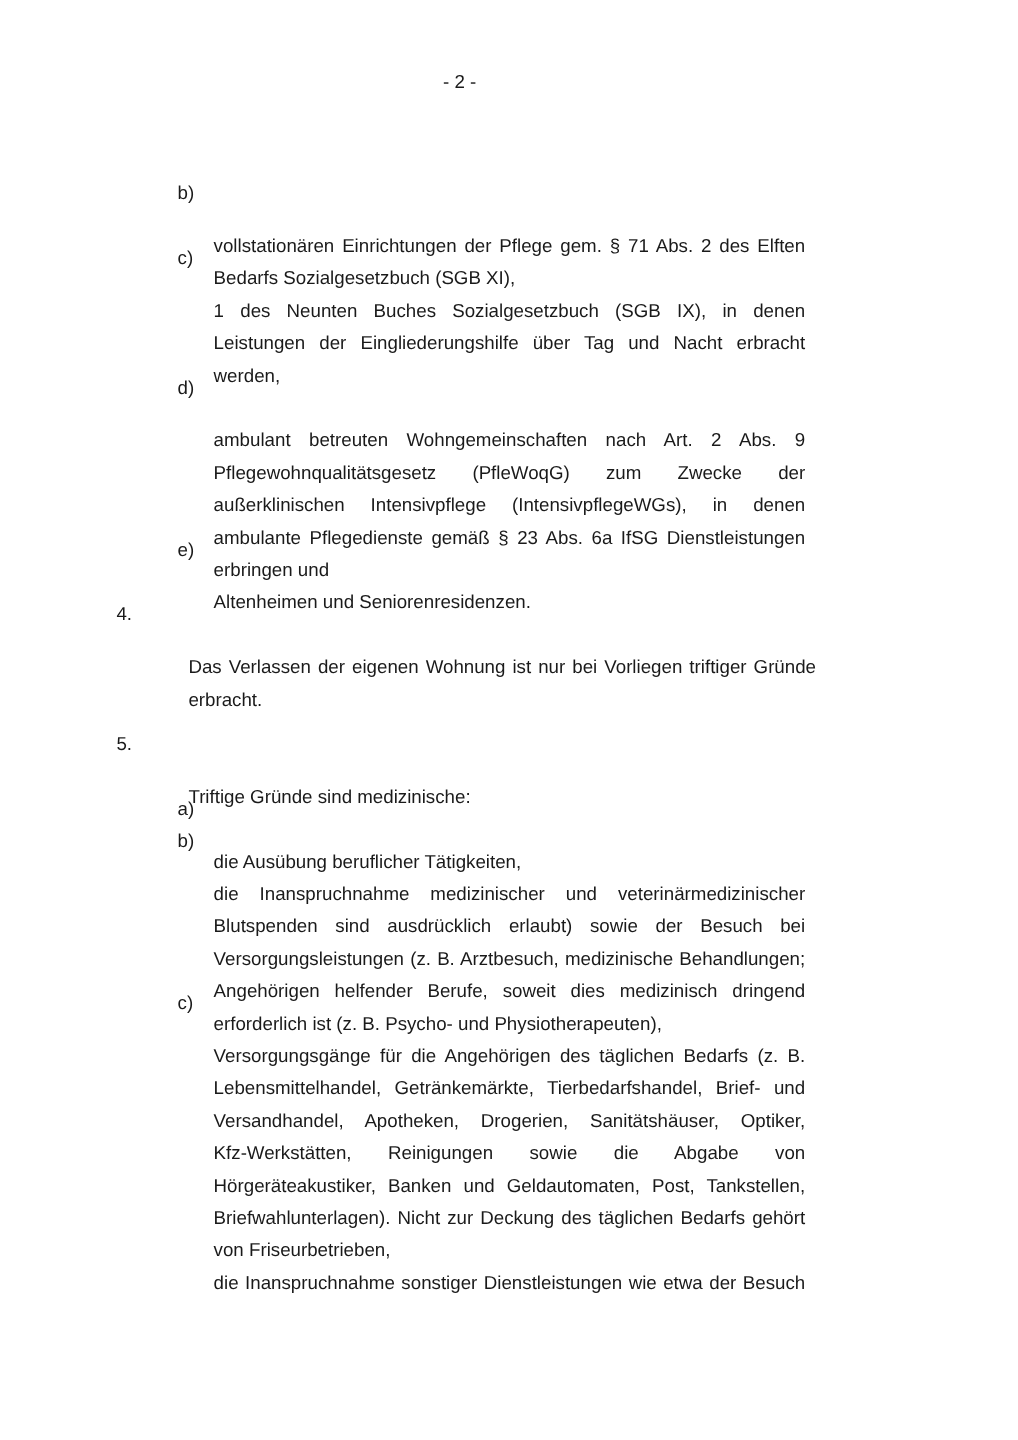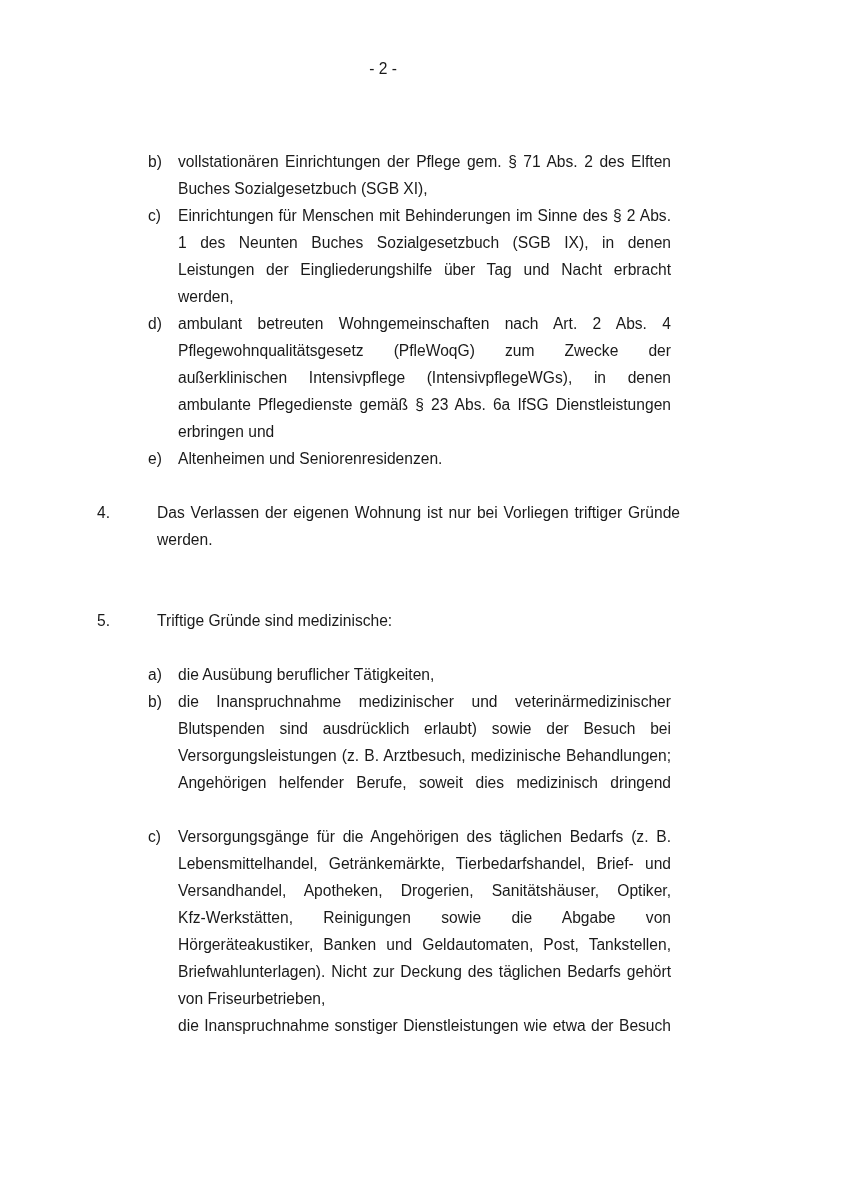--- a/index.html
+++ b/index.html
@@ -38,20 +38,21 @@
     .marker {
       position: absolute;
       left: 0;
       top: 0;
       line-height: 27px;
     }
     .body {
       position: absolute;
       line-height: 27px;
       text-align: justify;
+      margin-top: 44px;
     }
     .body .line {
       display: block;
       height: 27px;
       white-space: nowrap;
     }
     .body .line.j {
       text-align: justify;
       text-align-last: justify;
       white-space: normal;
@@ -67,57 +68,56 @@
 <body>
 
 <div class="page">
 
   <div class="page-number">- 2 -</div>
 
   <div class="item sub" style="top:148px">
     <span class="marker">b)</span>
     <div class="body">
         <span class="line j">vollstationären Einrichtungen der Pflege gem. § 71 Abs. 2 des Elften</span>
-        <span class="line">Buches Sozialgesetzbuch (SGB XI),</span>
+        <span class="line">Bedarfs Sozialgesetzbuch (SGB XI),</span>
       </div>
   </div>
 
   <div class="item sub" style="top:202px">
     <span class="marker">c)</span>
     <div class="body">
-        <span class="line j">Einrichtungen für Menschen mit Behinderungen im Sinne des § 2 Abs.</span>
         <span class="line j">1 des Neunten Buches Sozialgesetzbuch (SGB IX), in denen</span>
         <span class="line j">Leistungen der Eingliederungshilfe über Tag und Nacht erbracht</span>
         <span class="line">werden,</span>
       </div>
   </div>
 
   <div class="item sub" style="top:310px">
     <span class="marker">d)</span>
     <div class="body">
-        <span class="line j">ambulant betreuten Wohngemeinschaften nach Art. 2 Abs. 4</span>
+        <span class="line j">ambulant betreuten Wohngemeinschaften nach Art. 2 Abs. 9</span>
         <span class="line j">Pflegewohnqualitätsgesetz (PfleWoqG) zum Zwecke der</span>
         <span class="line j">außerklinischen Intensivpflege (IntensivpflegeWGs), in denen</span>
         <span class="line j">ambulante Pflegedienste gemäß § 23 Abs. 6a IfSG Dienstleistungen</span>
         <span class="line">erbringen und</span>
       </div>
   </div>
 
   <div class="item sub" style="top:445px">
     <span class="marker">e)</span>
     <div class="body">
         <span class="line">Altenheimen und Seniorenresidenzen.</span>
       </div>
   </div>
 
   <div class="item num" style="top:499px">
     <span class="marker">4.</span>
     <div class="body">
         <span class="line j">Das Verlassen der eigenen Wohnung ist nur bei Vorliegen triftiger Gründe</span>
-        <span class="line">werden.</span>
+        <span class="line">erbracht.</span>
       </div>
   </div>
 
   <div class="item num" style="top:607px">
     <span class="marker">5.</span>
     <div class="body">
         <span class="line">Triftige Gründe sind medizinische:</span>
       </div>
   </div>
 
@@ -128,20 +128,21 @@
       </div>
   </div>
 
   <div class="item sub" style="top:688px">
     <span class="marker">b)</span>
     <div class="body">
         <span class="line j">die Inanspruchnahme medizinischer und veterinärmedizinischer</span>
         <span class="line j">Blutspenden sind ausdrücklich erlaubt) sowie der Besuch bei</span>
         <span class="line j">Versorgungsleistungen (z. B. Arztbesuch, medizinische Behandlungen;</span>
         <span class="line j">Angehörigen helfender Berufe, soweit dies medizinisch dringend</span>
+        <span class="line">erforderlich ist (z. B. Psycho- und Physiotherapeuten),</span>
       </div>
   </div>
 
   <div class="item sub" style="top:823px">
     <span class="marker">c)</span>
     <div class="body">
         <span class="line j">Versorgungsgänge für die Angehörigen des täglichen Bedarfs (z. B.</span>
         <span class="line j">Lebensmittelhandel, Getränkemärkte, Tierbedarfshandel, Brief- und</span>
         <span class="line j">Versandhandel, Apotheken, Drogerien, Sanitätshäuser, Optiker,</span>
         <span class="line j">Kfz-Werkstätten, Reinigungen sowie die Abgabe von</span>

